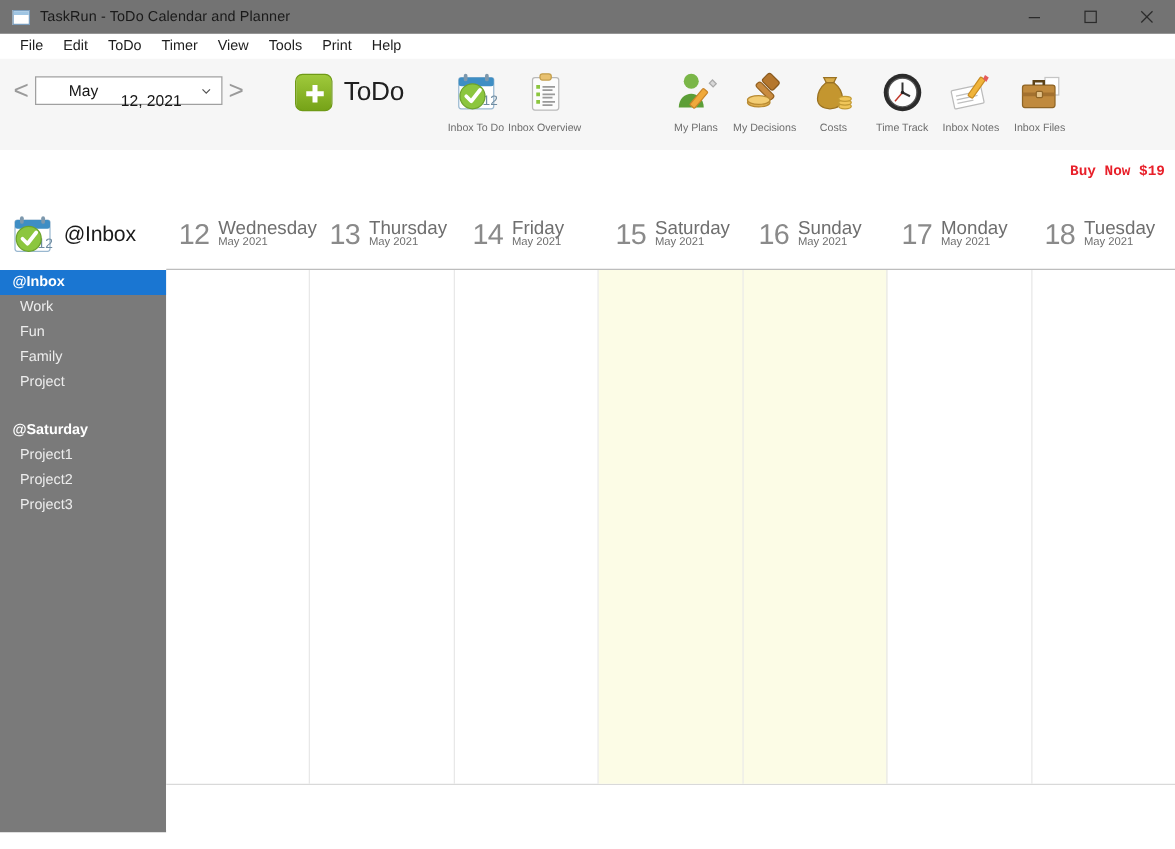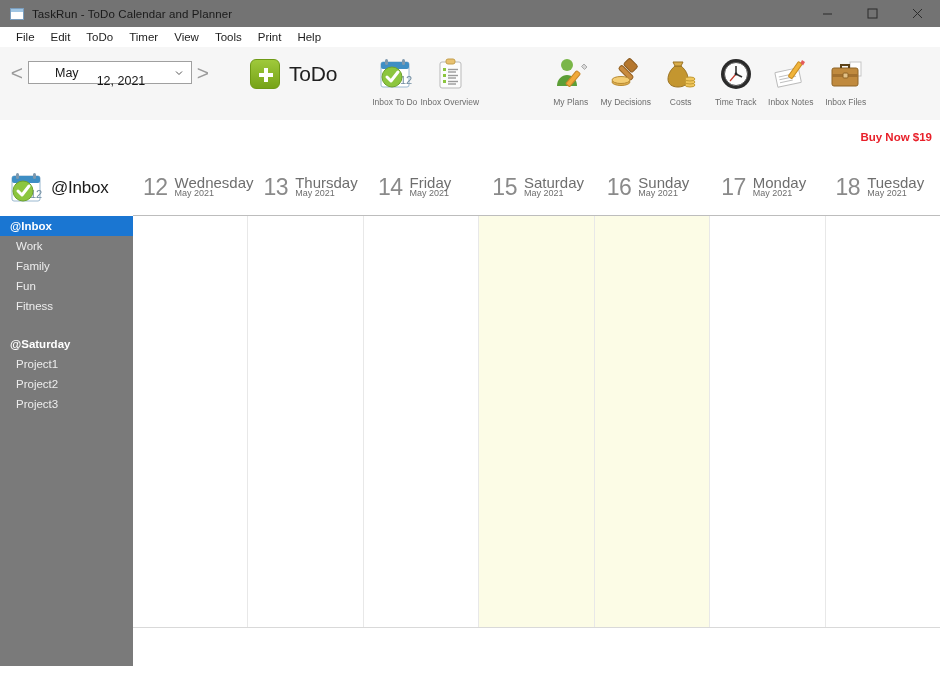--- a/index.html
+++ b/index.html
@@ -38,21 +38,21 @@
   .toolbar {
     height:73px; background:#f6f6f6; position:relative;
     border-bottom:0px solid #e6e6e6;
     display:flex; align-items:flex-start;
   }
   .tb-after { height:40px; background:#ffffff; }
 
   .datenav { display:flex; align-items:center; margin-top:14px; margin-left:6px; }
   .arrow { font-size:21px; color:#9a9a9a; width:22px; text-align:center; font-family:"Liberation Sans",sans-serif; line-height:1; }
   .datebox {
-    width:164px; height:23px; border:1px solid #a0a0a0; background:#fff;
+    width:150px; height:23px; border:1px solid #a0a0a0; background:#fff;
     display:flex; align-items:center; position:relative;
   }
   .dbx-month { font-size:12.5px; color:#161616; margin-left:26px; }
   .dbx-day { font-size:12.5px; color:#161616; margin-left:18px;margin-top:16px; }
   .dbx-caret { position:absolute; right:8px; top:7px; width:8px; height:8px; }
 
   .todo-btn { display:flex; align-items:center; margin-top:12px; margin-left:36px; }
   .todo-sq {
     width:30px; height:30px; border-radius:6px;
     background:linear-gradient(#9fc93b,#76a318);
@@ -69,21 +69,21 @@
   .tbgroup { display:flex; align-items:flex-start; margin-top:6px; }
   .tbitem {
     width:55px; display:flex; flex-direction:column; align-items:center;
   }
   .tbitem .ic { height:42px; display:flex; align-items:center; justify-content:center; }
   .tbitem .lb { font-size:8.5px; color:#6d6d6d; margin-top:2px; text-align:left;
                 white-space:nowrap; line-height:10px; }
 
   .buynow {
     position:absolute; right:8px; top:84px;
-    font-size:11.5px; font-weight:bold; color:#e8202a;
+    font-size:11.5px; font-weight:bold; color:#e8202a;font-family:Liberation Mono, monospace;
   }
 
   
   .body { display:flex; height:506px; }
 
   .sidebar { width:133px; background:#ffffff; position:relative; }
   .sb-head { height:56px; display:flex; align-items:center; padding-left:8px; }
   .sb-head .lbl { font-size:17px; color:#1a1a1a; margin-left:7px; letter-spacing:-.2px; }
   .sb-list { background:#7a7a7a; height:450px; padding-top:0px; }
   .sb-item { height:20px; line-height:20px; font-size:11.5px; color:#ededed; padding-left:10px; }
@@ -302,23 +302,23 @@
         <text x="21" y="27" font-size="11" fill="#6f8ba0" font-family="Liberation Sans, sans-serif">12</text>
         <circle cx="14" cy="20" r="10" fill="#8cc63f" stroke="#6da22c"></circle>
         <polyline points="9,20 13,24 20,15" fill="none" stroke="#fff" stroke-width="3" stroke-linecap="round" stroke-linejoin="round"></polyline>
       </svg>
       <div class="lbl">@Inbox</div>
     </div>
 
     <div class="sb-list">
       <div class="sb-item group sel">@Inbox</div>
       <div class="sb-item child">Work</div>
+      <div class="sb-item child">Fun</div>
       <div class="sb-item child">Family</div>
-      <div class="sb-item child">Fun</div>
-      <div class="sb-item child">Fitness</div>
+      <div class="sb-item child">Project</div>
       <div class="sb-gap"></div>
       <div class="sb-item group">@Saturday</div>
       <div class="sb-item child">Project1</div>
       <div class="sb-item child">Project2</div>
       <div class="sb-item child">Project3</div>
     </div>
   </div>
 
   <div class="calendar">
     <div class="cal-head">

